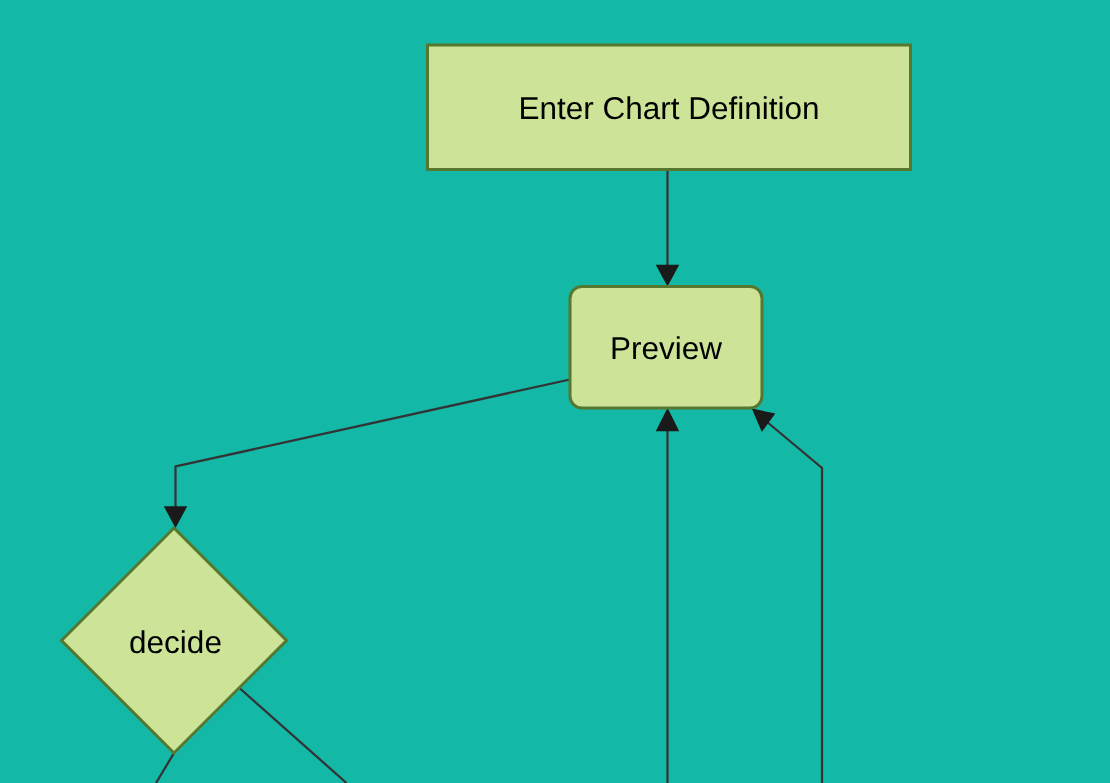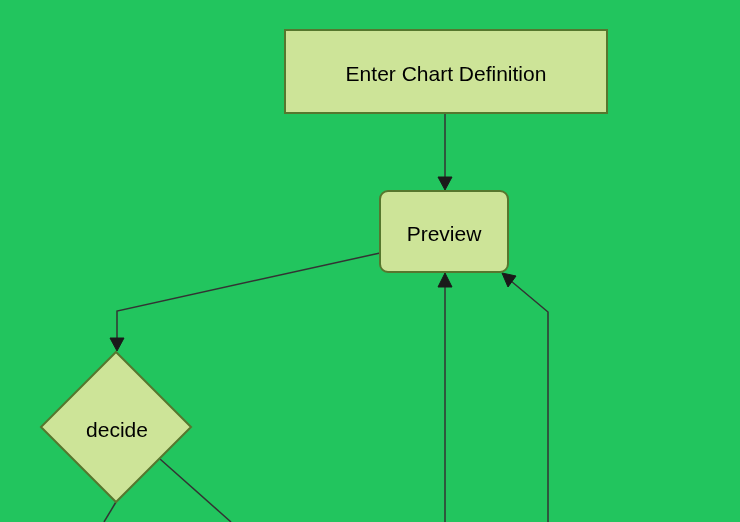--- a/index.html
+++ b/index.html
@@ -4,21 +4,21 @@
 <style>
   html, body {
     margin: 0;
     padding: 0;
     background: #ffffff;
   }
   .stage {
     position: relative;
     width: 740px;
     height: 522px;
-    background: #22c55e;
+    background: #14b8a6;
     overflow: hidden;
   }
   svg {
     display: block;
   }
   .node-shape {
     stroke-width: 2px;
   }
   .edge-line {
     fill: none;

